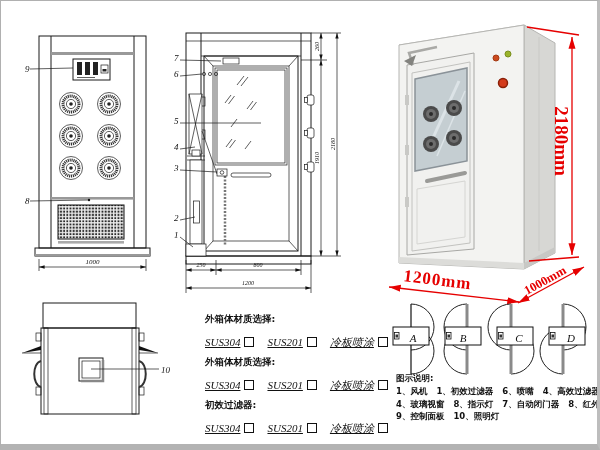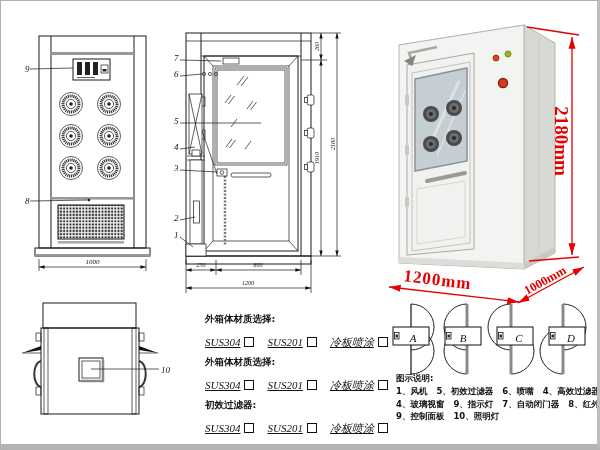--- a/index.html
+++ b/index.html
@@ -377,27 +377,27 @@
       <rect x="3.5" y="31.5" width="4.5" height="6.5" fill="#fff" stroke="#111" stroke-width=".8"></rect>
       <rect x="4.5" y="33.5" width="2.5" height="3" fill="#333"></rect>
       <text x="24" y="40.5" text-anchor="middle" class="dlabel">D</text>
     </g>
   </svg>
 
   <div class="abs legend">
     <div class="legend-title">图示说明:</div>
     <div class="legend-row">
       <span>1、风机</span>
-      <span>5、初效过滤器</span>
+      <span>1、初效过滤器</span>
       <span>6、喷嘴</span>
       <span>4、高效过滤器</span>
     </div>
     <div class="legend-row">
       <span>4、玻璃视窗</span>
-      <span>9、指示灯</span>
+      <span>8、指示灯</span>
       <span>7、自动闭门器</span>
       <span>8、红外线感应器</span>
     </div>
     <div class="legend-row">
       <span>9、控制面板</span>
       <span>10、照明灯</span>
     </div>
   </div>
 
 </div>

